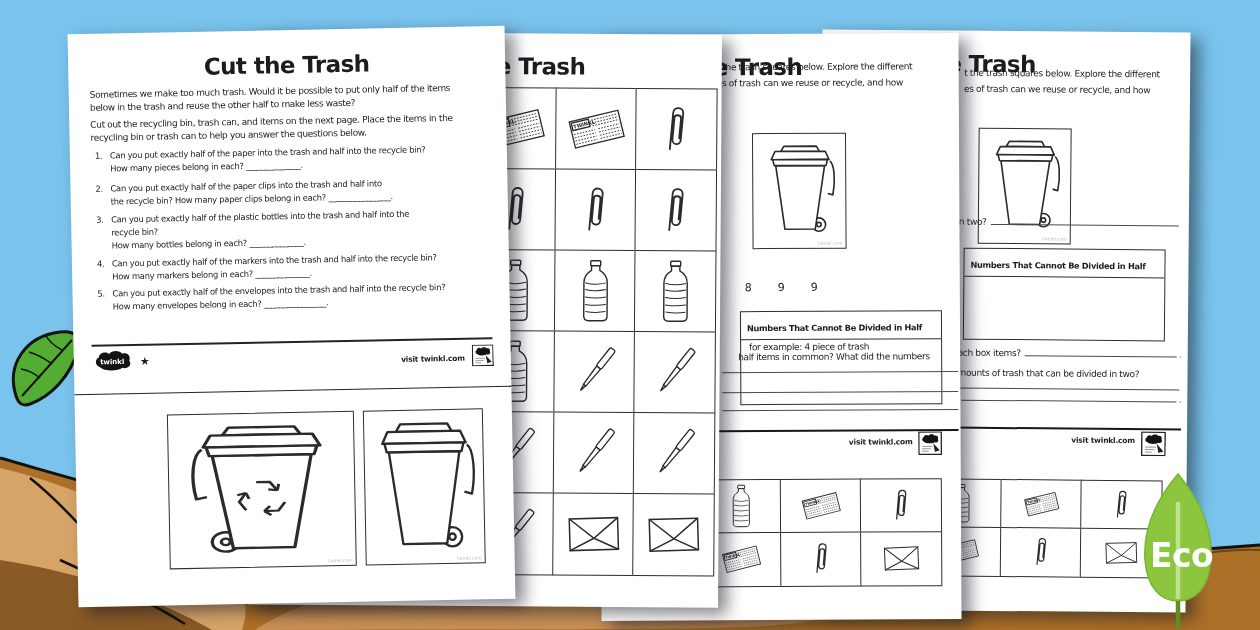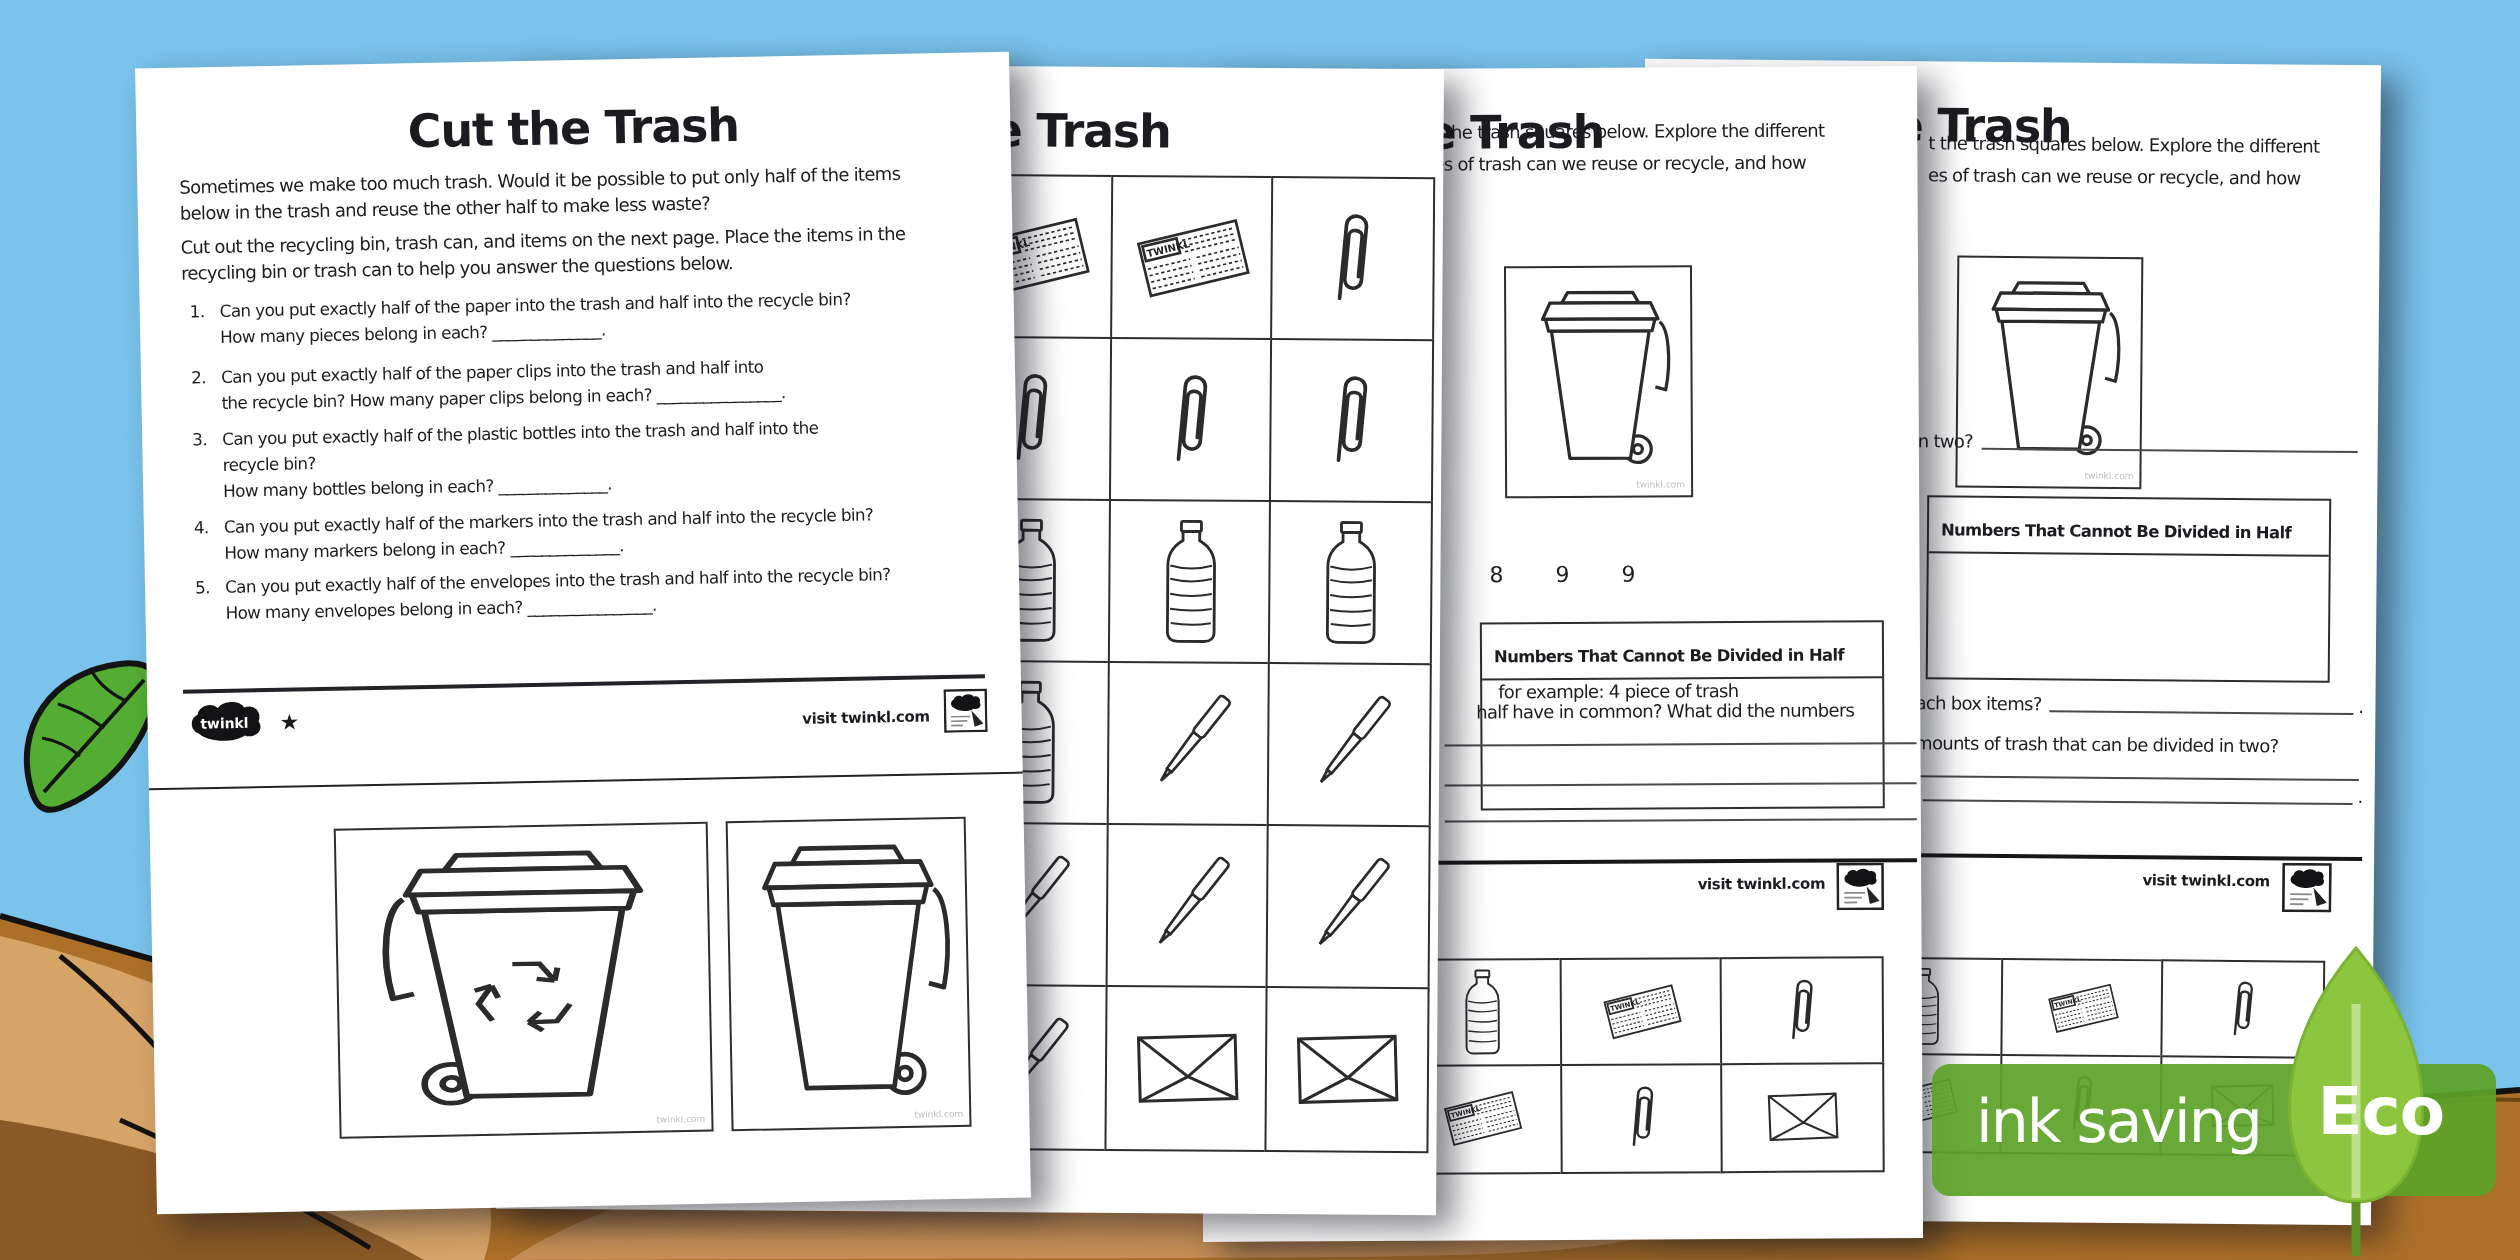--- a/index.html
+++ b/index.html
@@ -21,21 +21,21 @@
   .box{position:absolute;border:1.5px solid #2e2e32;background:#fff;}
   .grid{position:absolute;display:grid;background:#fff;}
   .grid .cell{border:1.4px solid #2e2e32;margin:-.7px;display:flex;align-items:center;justify-content:center;background:#fff;}
   .cell svg{width:84%;height:88%;}
   .binbox{position:absolute;border:1.5px solid #2e2e32;display:flex;align-items:center;justify-content:center;background:#fff;}
   .wm{position:absolute;right:3px;bottom:2px;font-size:4.5px;color:#bdbdbd;letter-spacing:0;}
   .numrow{position:absolute;display:flex;gap:26px;font-size:11px;color:#1c1c20;}
   .eco-badge{position:absolute;left:966px;top:532px;width:282px;height:66px;border-radius:9px;
     background:rgba(92,163,40,.93);z-index:7;}
   .eco-badge .label{position:absolute;left:22px;top:12px;font-size:30px;letter-spacing:-1px;color:#fff;}
-  .eco-text{position:absolute;left:1150px;top:536px;width:72px;text-align:right;font-size:33px;
+  .eco-text{position:absolute;left:1150px;top:536px;width:72px;text-align:left;font-size:33px;
     font-weight:bold;color:#fff;letter-spacing:-.5px;z-index:9;}
   .z1{z-index:1}.z2{z-index:2}.z3{z-index:3}.z4{z-index:4}.z5{z-index:5}.z6{z-index:6}.z8{z-index:8}
 </style>
 </head>
 <body>
 
 <div id="stage">
 
   <svg width="0" height="0" style="position:absolute" aria-hidden="true">
     <defs>
@@ -218,21 +218,21 @@
       <span>8</span>
       <span>9</span>
       <span>9</span>
     </div>
     <div class="box" style="left:140px;top:277px;width:200px;height:92px">
       <div style="border-bottom:1.5px solid #2e2e32;padding:4px 6px 4px 6px">
         <span class="t bh" style="position:static">Numbers That Cannot Be Divided in Half</span>
       </div>
       <div class="t t9" style="left:8px;top:30px">for example: 4 piece of trash</div>
     </div>
-    <div class="t t9" style="left:138px;top:318px">half have in common? What did the numbers</div>
+    <div class="t t9" style="left:138px;top:318px">half items in common? What did the numbers</div>
     <div class="uline" style="left:122px;top:338px;width:236px"></div>
     <div class="uline" style="left:122px;top:358px;width:236px"></div>
     <div class="uline" style="left:122px;top:376px;width:236px"></div>
     <div class="thline" style="left:118px;top:396px;width:240px"></div>
     <div class="t small-b" style="right:48px;top:404px">visit twinkl.com</div>
     <svg viewBox="0 0 30 30" class="abs" style="left:317px;top:398px;width:25px;height:24px">
         <use href="#sym-quality"></use>
       </svg>
     <div class="grid" style="left:100px;top:446px;grid-template-columns:repeat(3,80px);grid-auto-rows:53px">
         <div class="cell">
@@ -411,23 +411,20 @@
       <span class="wm">twinkl.com</span>
     </div>
     <div class="binbox" style="left:288px;top:382px;width:118px;height:153px">
       <svg viewBox="0 0 100 130" style="width:107px;height:139px">
           <use href="#sym-bin-plain"></use>
         </svg>
       <span class="wm">twinkl.com</span>
     </div>
   </div>
 
-  <div class="eco-badge">
-    <span class="label">ink saving</span>
-  </div>
   <svg class="abs z8" width="100" height="164" viewBox="0 0 100 164" style="left:1128px;top:468px">
     <path d="M50,6 C72,32 85,62 83,92 C81,119 68,133 50,133 C32,133 19,119 17,92 C15,62 28,32 50,6 Z" fill="#8cc63e" stroke="#7ab332" stroke-width="1.5"></path>
     <path d="M50,34 L50,131" stroke="#bfe08c" stroke-width="4.5"></path>
     <path d="M50,133 L50,160" stroke="#5e8f23" stroke-width="4.5"></path>
   </svg>
   <div class="eco-text">Eco</div>
 
 </div>
 
 </body></html>

